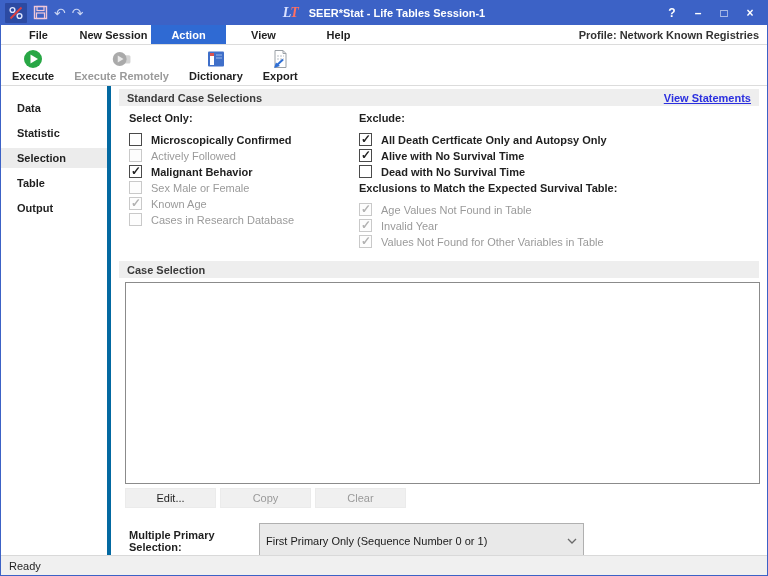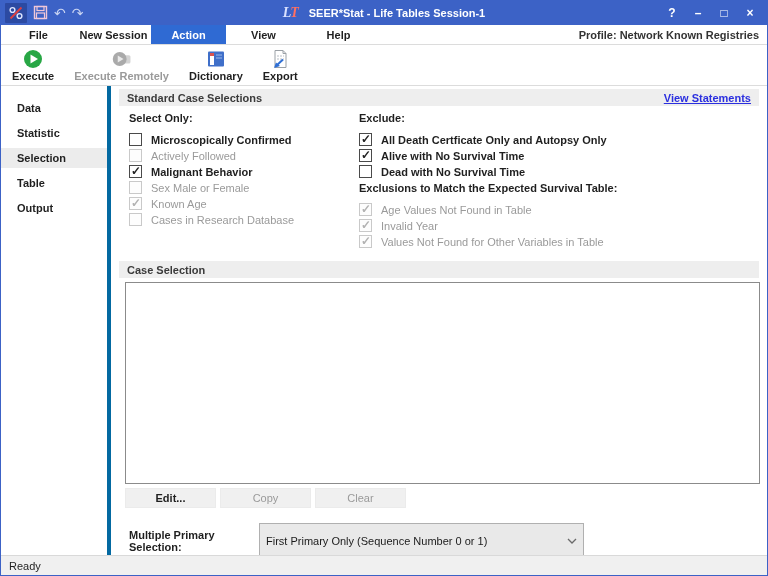--- a/index.html
+++ b/index.html
@@ -51,21 +51,21 @@
   .cb { width:13px; height:13px; border:1px solid #4a4a4a; background:#fff; position:relative; flex:0 0 13px; }
   .cb-row.checked .cb::after { content:"\2713"; position:absolute; left:1px; top:-2px; font-size:12px; font-weight:bold; color:#222; }
   .cb-row.disabled .cb { border-color:#c9c9c9; background:#fdfdfd; }
   .cb-row.disabled .cb::after { color:#b2b2b2; }
   .cb-label { font-weight:600; color:#1f1f1f; }
   .cb-row.disabled .cb-label { font-weight:400; color:#9a9a9a; } .gap4 { height:4px; }
   
   .case-bar { margin-top:13px; }
   .case-box { margin:4px 0 0 6px; width:635px; height:202px; background:#fff; border:1px solid #8b8b8b; }
   .btn-row { display:flex; gap:4px; margin:4px 0 0 6px; }
-  .btn { width:91px; height:20px; background:#f0f0f0; border:1px solid #ebebeb; display:flex; align-items:center; justify-content:center; font-size:11px; font-weight:700; color:#1f1f1f; }
+  .btn { width:91px; height:20px; background:#f0f0f0; border:1px solid #ebebeb; display:flex; align-items:center; justify-content:center; font-size:11px; font-weight:400; color:#1f1f1f; }
   .btn.disabled { color:#9a9a9a; font-weight:400; }
   
   .mps-row { display:flex; align-items:center; margin:15px 0 8px 10px; }
   .mps-label { width:130px; flex:0 0 130px; font-weight:700; color:#1f1f1f; }
   .dropdown { width:325px; height:35px; background:#e9e9e9; border:1px solid #b0b0b0; display:flex; align-items:center; justify-content:space-between; padding:0 6px; color:#1b1b1b; }
   .dd-chev { display:flex; align-items:center; }
   
   .statusbar { height:20px; flex:0 0 20px; background:#f0f0f0; border-top:1px solid #d9d9d9; display:flex; align-items:center; padding-left:8px; font-size:11px; color:#1f1f1f; }
 </style>
 </head>

